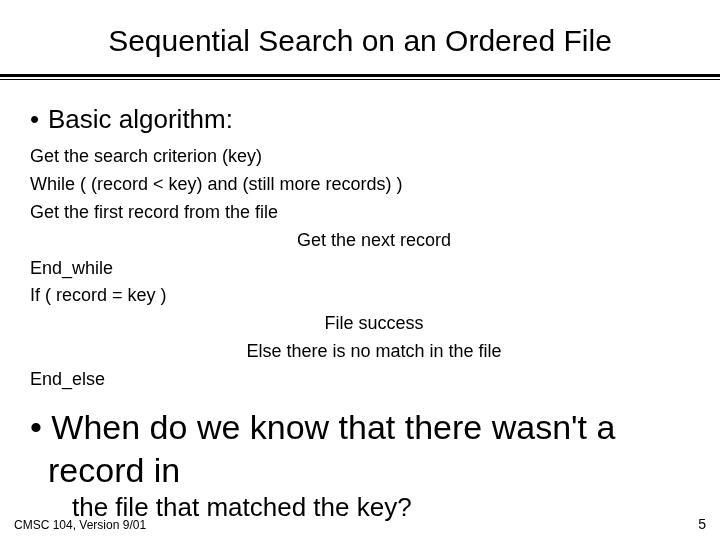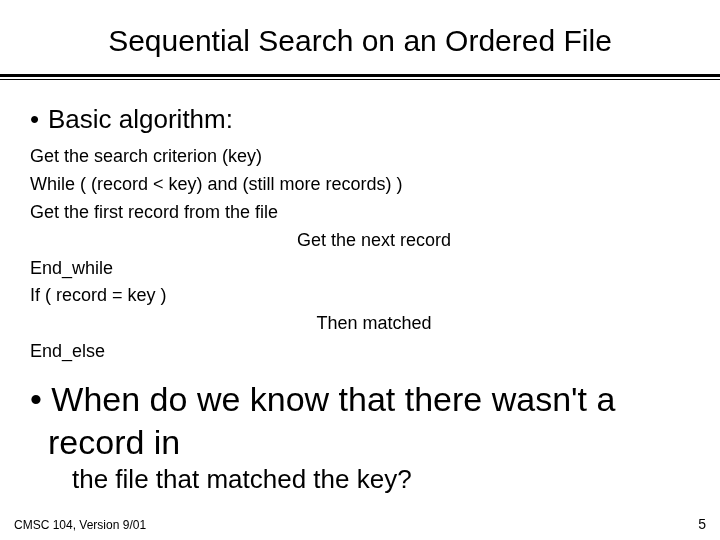--- a/index.html
+++ b/index.html
@@ -104,21 +104,22 @@
       <span class="dot">•</span><span>Basic algorithm:</span>
     </div>
 
     <div class="algo">
       <div>Get the search criterion (key)</div>
       <div>While ( (record &lt; key)  and  (still more records) )</div>
       <div>Get the first record from the file</div>
       <div class="indent">Get the next record</div>
       <div>End_while</div>
       <div>If ( record = key )</div>
-      <div class="indent">Then matched</div>
+      <div class="indent">File success</div>
+      <div class="indent">Else there is no match in the file</div>
       <div>End_else</div>
     </div>
 
     <div class="bullet2">• When do we know that there wasn't a record in</div>
     <div class="bullet2-line2">the file that matched the key?</div>
 
   </div>
 
   <div class="footer-left">CMSC 104, Version 9/01</div>
   <div class="footer-right">5</div>

